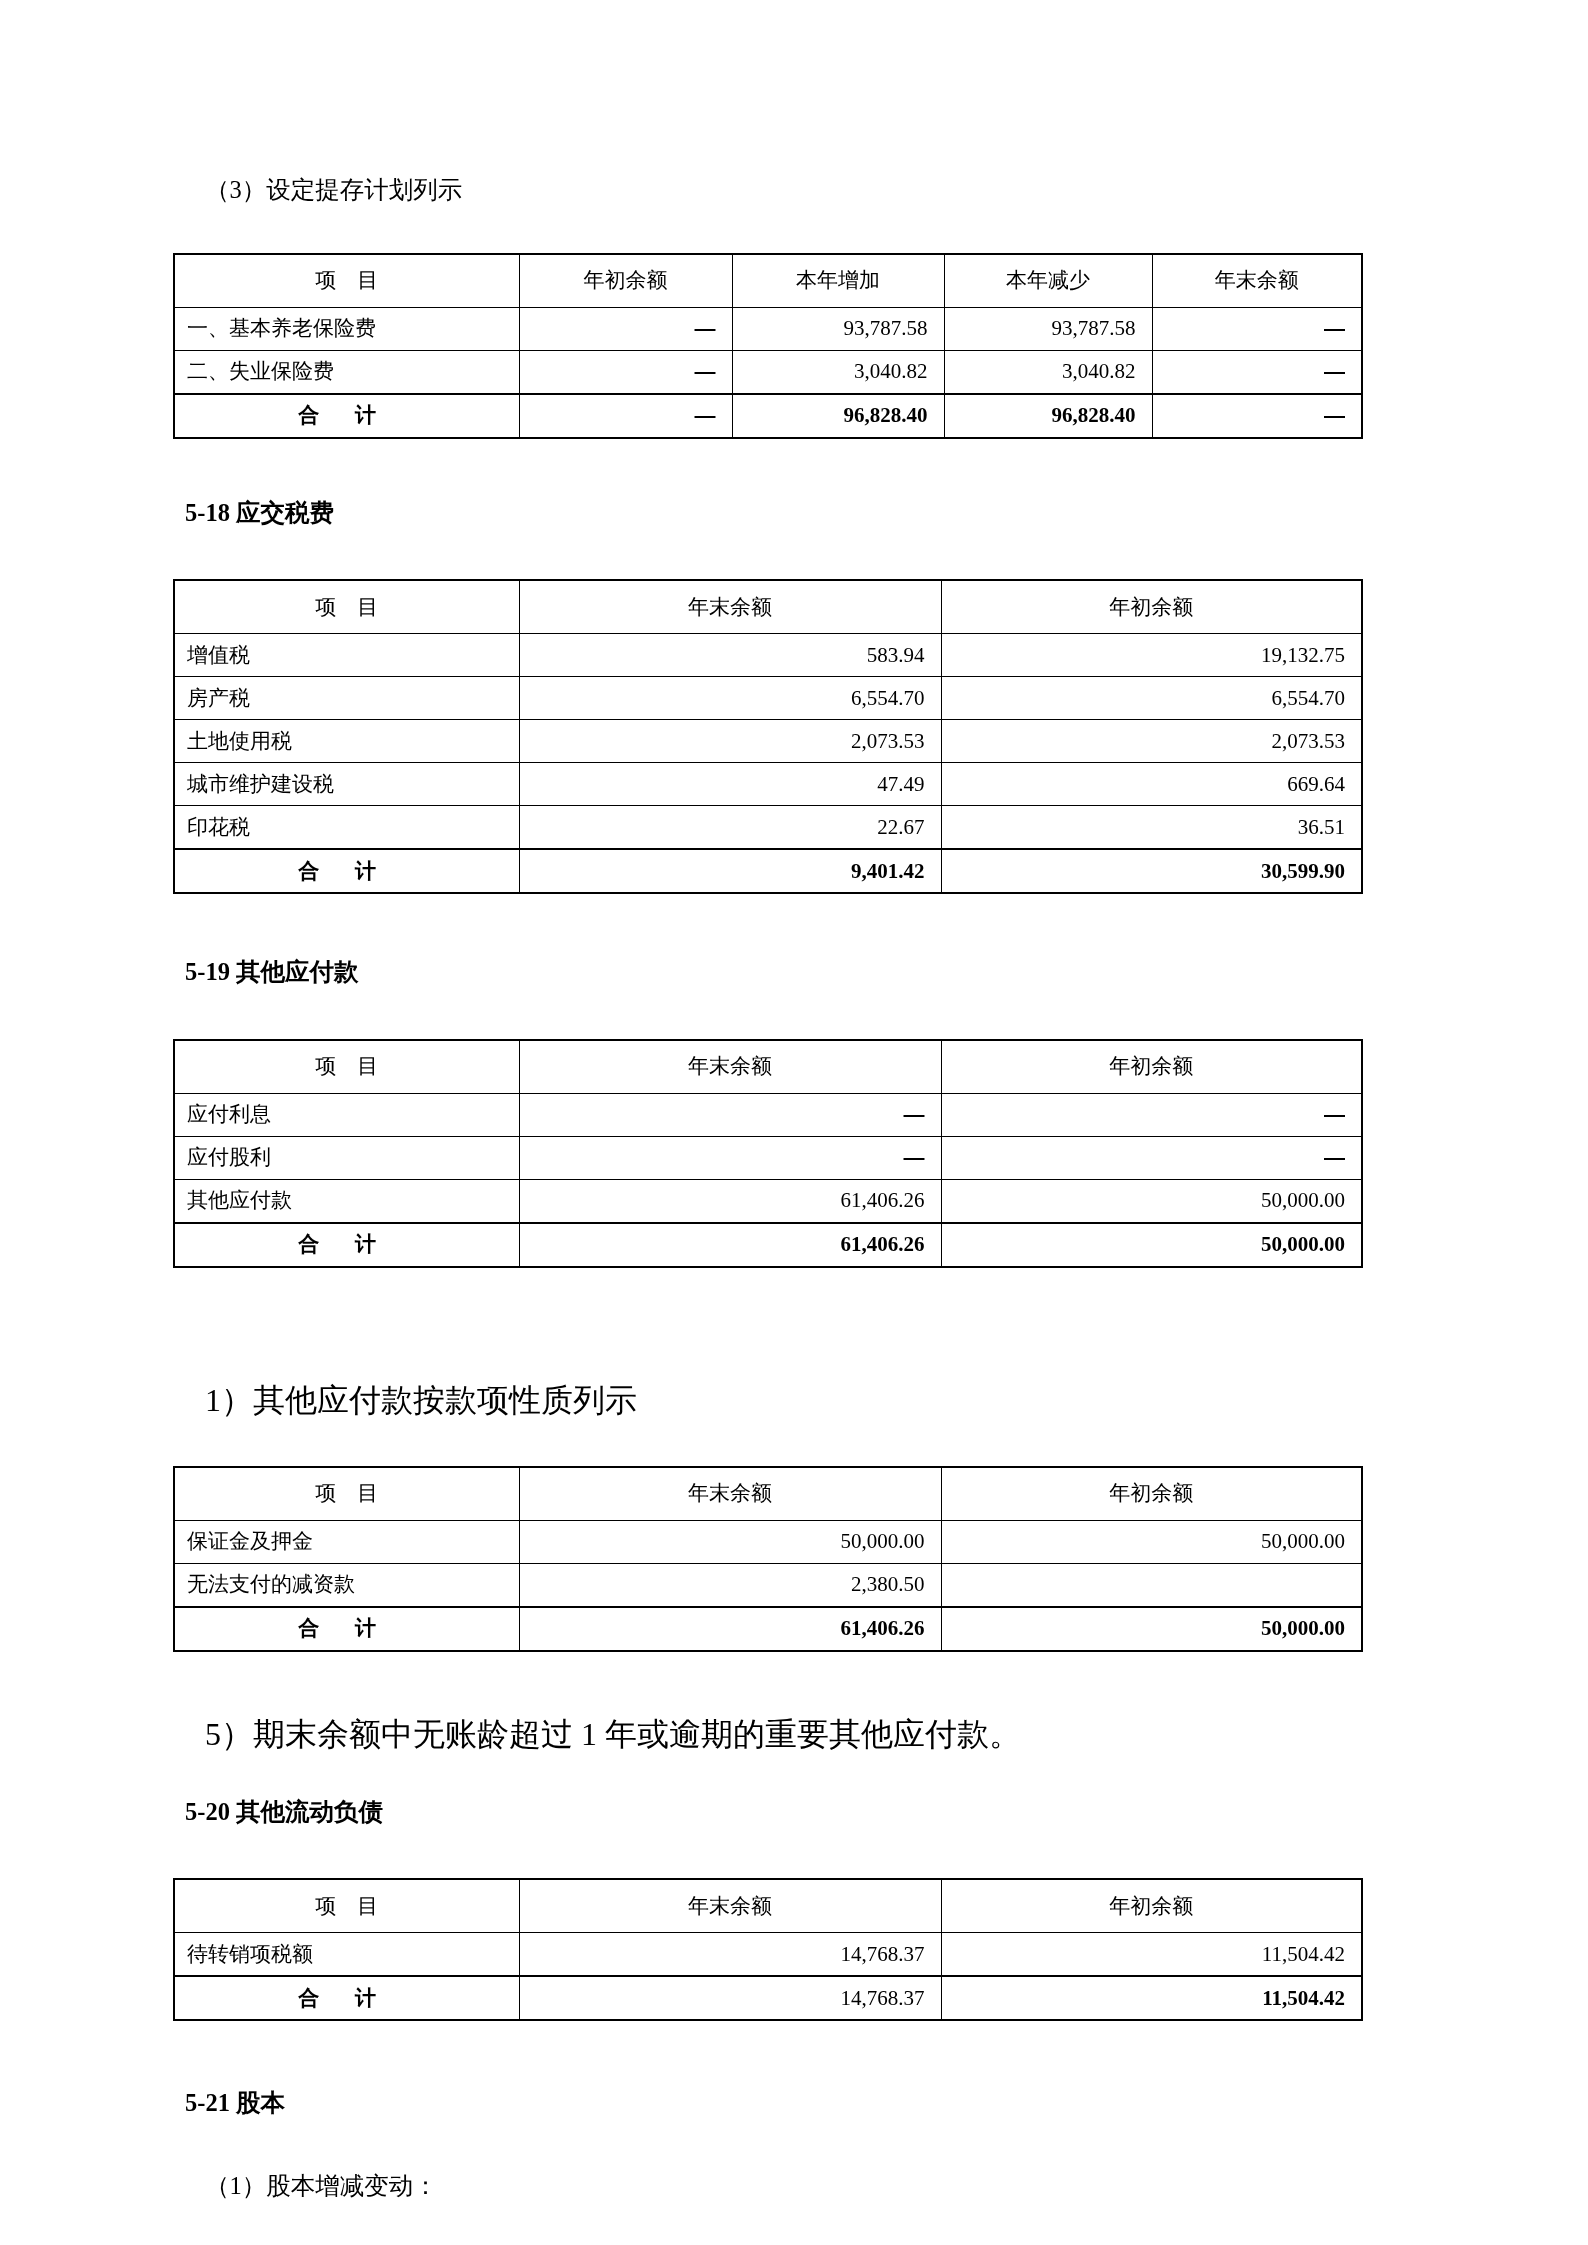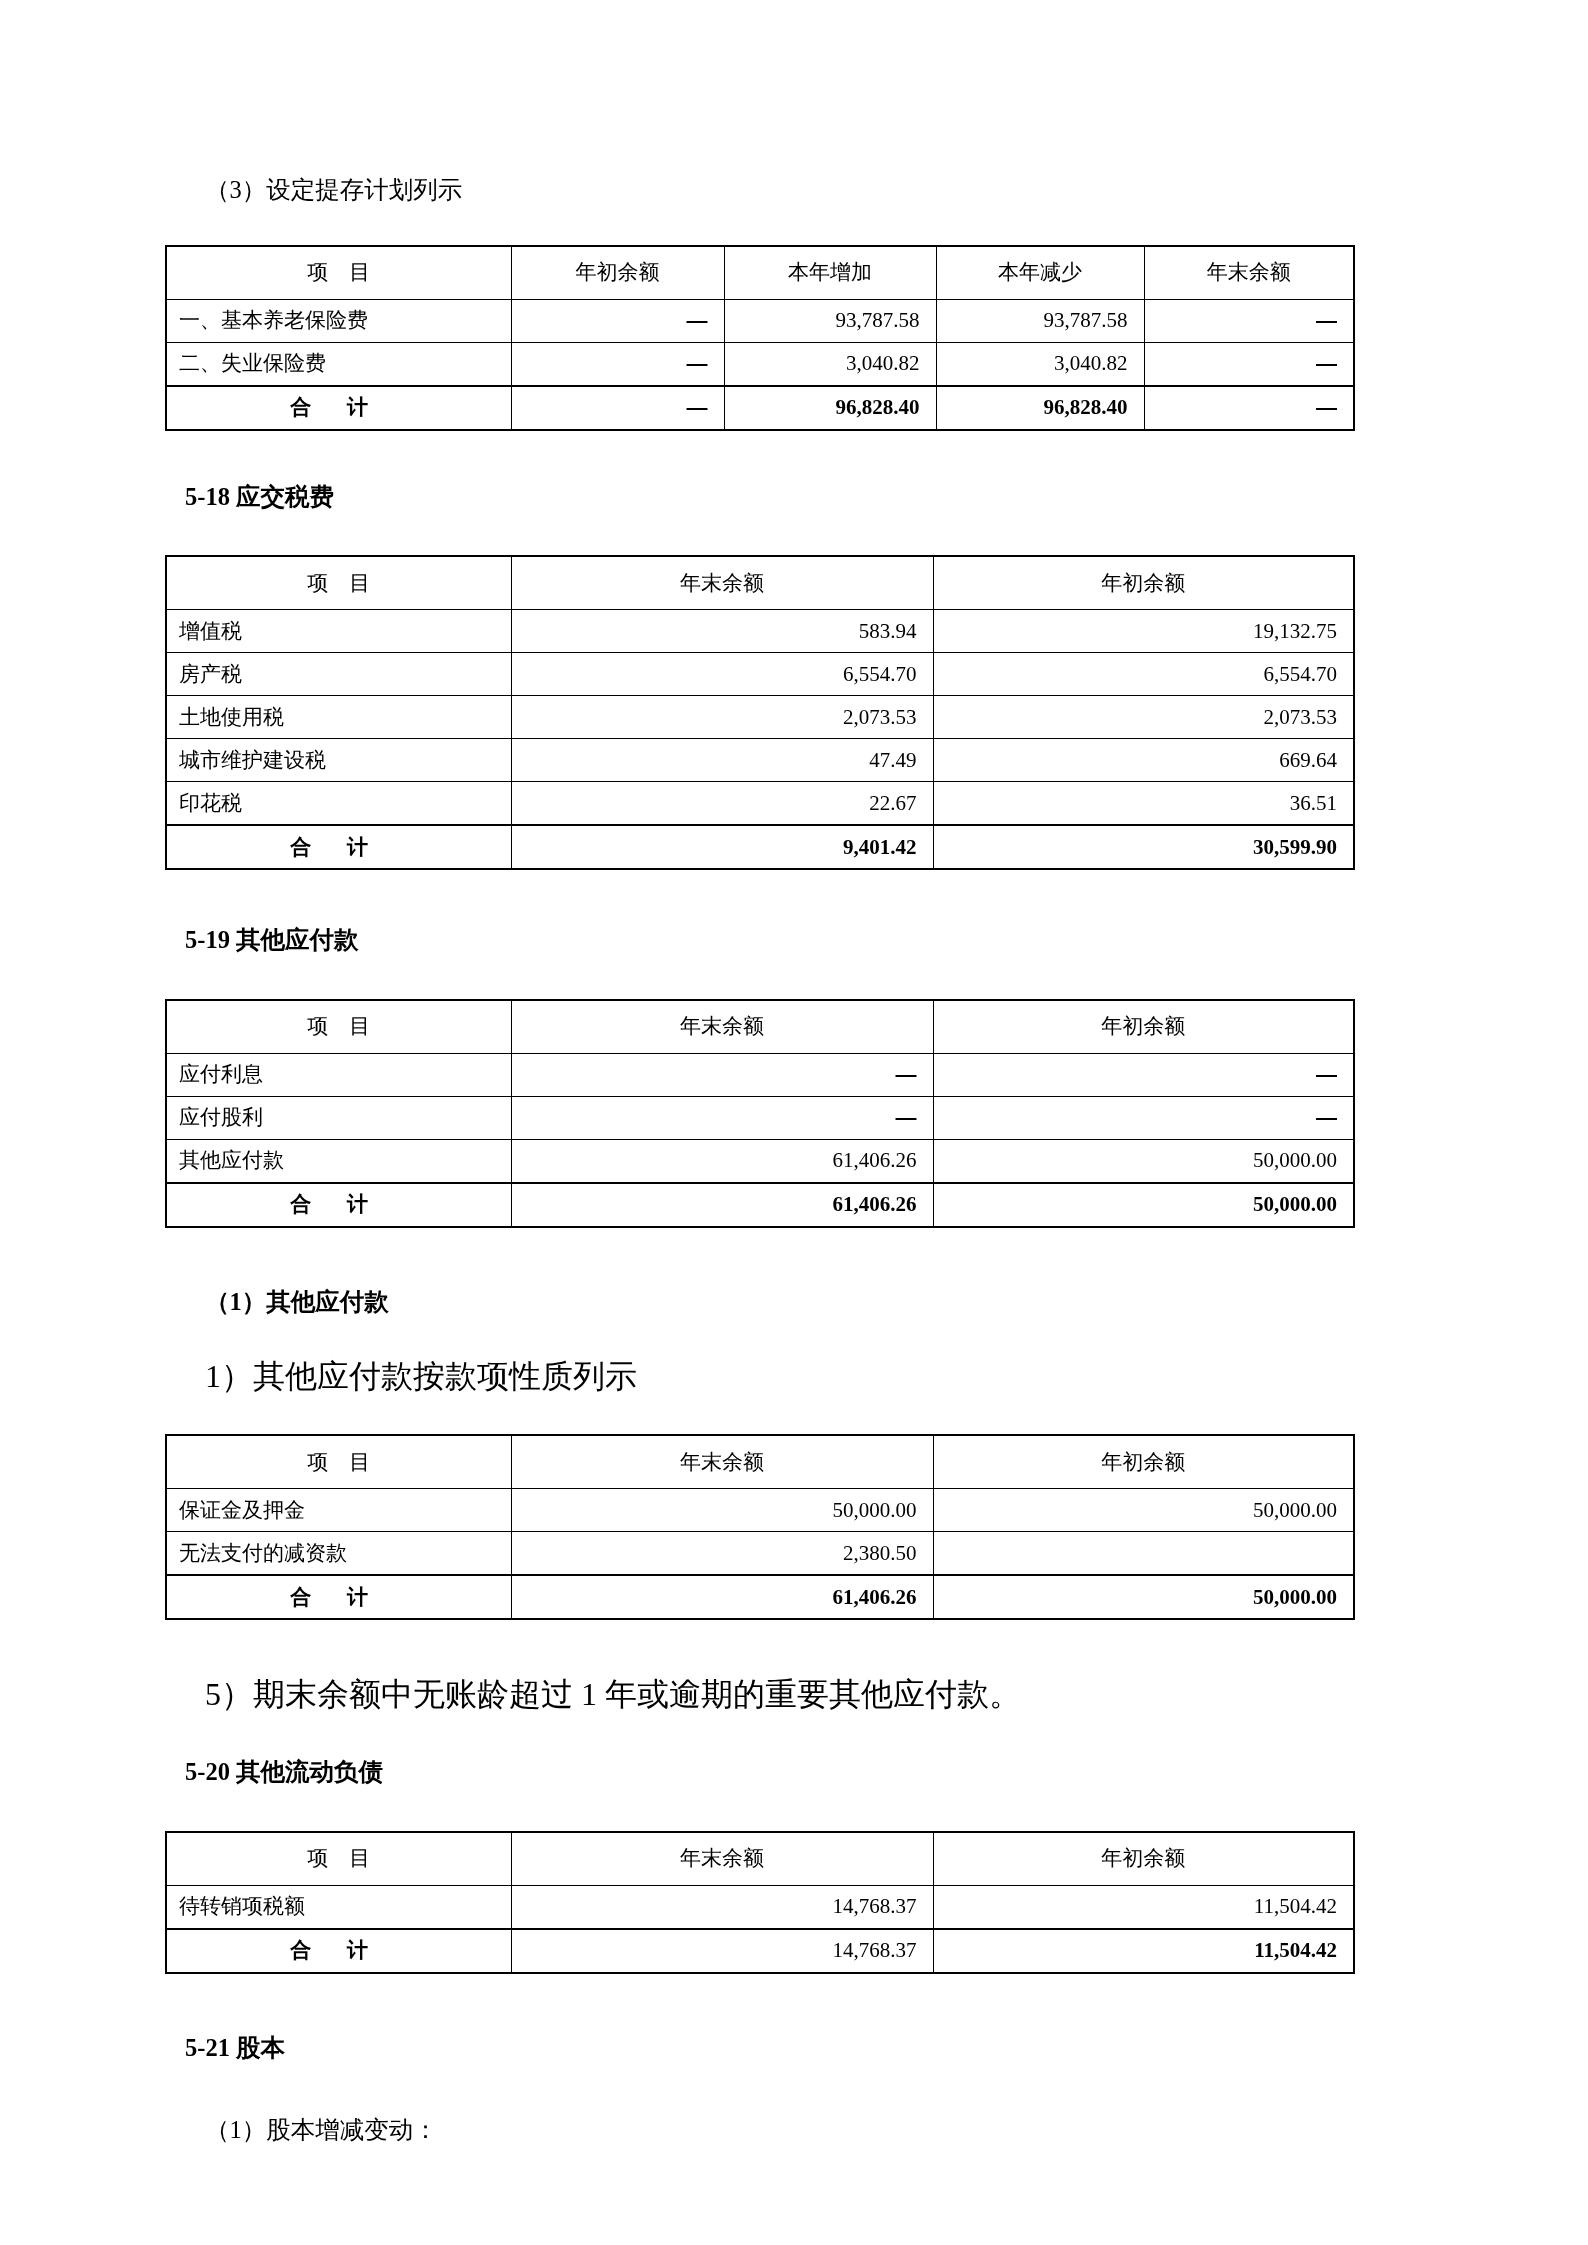--- a/index.html
+++ b/index.html
@@ -68,21 +68,21 @@
   .sp-38 { height: 38px; }
   .sp-46 { height: 46px; }
   .sp-50 { height: 50px; }
   .sp-54 { height: 54px; }
   .sp-58 { height: 58px; }
 
   
   table.fin {
     border-collapse: collapse;
     width: 1188px;
-    margin: 8px;
+    margin: 16px;
     table-layout: fixed;
     font-size: 21px;
   }
   table.fin td {
     border: 1px solid #000000;
     padding: 0 12px;
     height: 42px;
     vertical-align: middle;
     font-size: 21px;
     line-height: 1.25;
@@ -269,21 +269,20 @@
         <tr class="total-row">
           <td class="total-label">合　计</td>
           <td class="num b">61,406.26</td>
           <td class="num b">50,000.00</td>
         </tr>
       </tbody>
     </table>
 
     <div class="sp-54"></div>
 
-    <p class="heading-bold-indent">（1）其他应付款</p>
 
     <div class="sp-46"></div>
 
     <p class="para-plain">1）其他应付款按款项性质列示</p>
 
     <div class="sp-34"></div>
 
     <table class="fin">
       <colgroup>
         <col style="width:345px">

